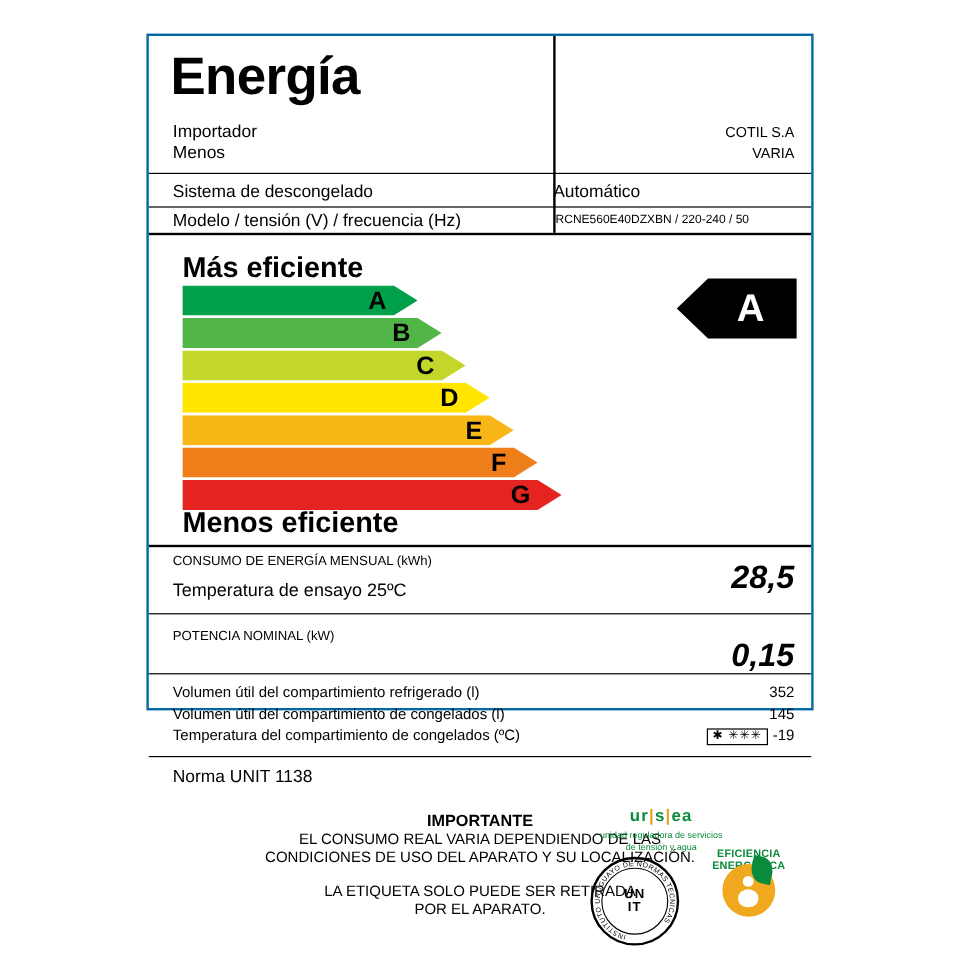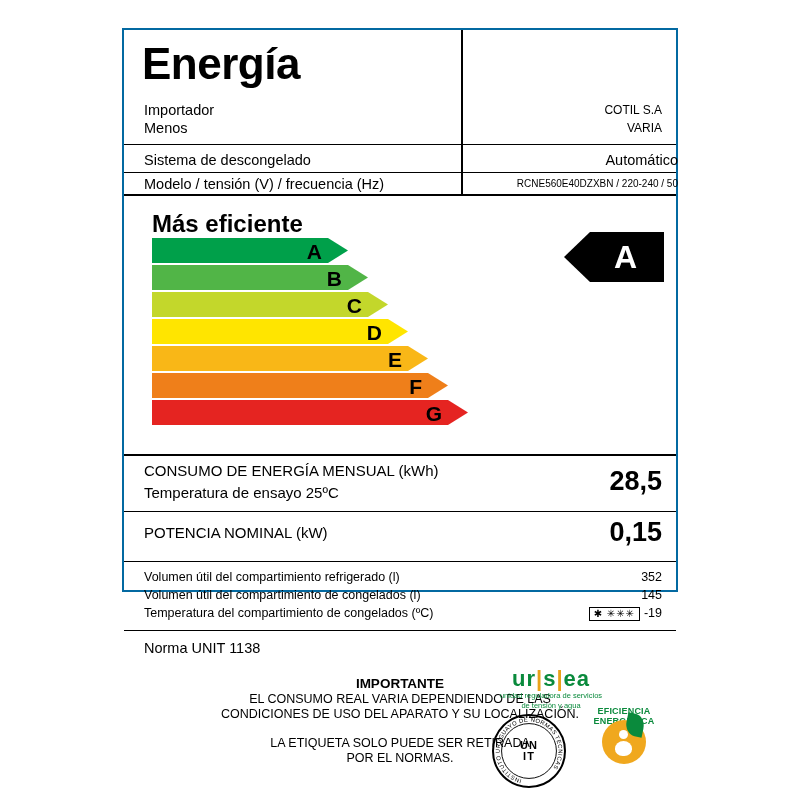--- a/index.html
+++ b/index.html
@@ -59,21 +59,21 @@
   }
   .hdr-right {
     position: absolute;
     font-size: 12px;
     line-height: 17px;
     text-align: left;
   }
   .hdr-right-c {
     position: absolute;
     font-size: 14.5px;
-    text-align: right;
+    text-align: left;
   }
 
   
   .scale-title {
     position: absolute;
     left: 28px;
     font-size: 24px;
     font-weight: bold;
   }
   .arrow {
@@ -103,32 +103,33 @@
     transform: translateY(-50%);
     color: #fff;
     font-size: 32px;
     font-weight: bold;
   }
 
   
   .row-label {
     position: absolute;
     left: 20px;
-    font-size: 15px;
+    font-size: 11px;
   }
   .row-sub {
     position: absolute;
     left: 20px;
     font-size: 15px;
   }
   .row-value {
     position: absolute;
     right: 14px;
     font-size: 27px;
     font-weight: bold;
+    font-style: italic;
   }
 
   
   .small-label {
     position: absolute;
     left: 20px;
     font-size: 12.5px;
   }
   .small-value {
     position: absolute;
@@ -170,21 +171,21 @@
 
   
   .ursea {
     position: absolute;
     left: 372px;
     top: 638px;
     width: 110px;
     text-align: center;
   }
   .ursea-word {
-    font-size: 22px;
+    font-size: 14px;
     font-weight: bold;
     color: #0a8a3c;
     letter-spacing: 1px;
     line-height: 22px;
   }
   .ursea-word .sep { color: #e9a21a; }
   .ursea-sub {
     font-size: 7.5px;
     color: #0a8a3c;
     line-height: 9px;
@@ -319,38 +320,39 @@
           <polygon points="0,0 256,0 276,12.5 256,25 0,25" fill="#f9b717"></polygon>
         </svg><span class="letter">E</span></div>
       <div class="arrow" style="left: 28px; top: 343px; width: 296px;"><svg width="296" height="25" viewBox="0 0 296 25">
           <polygon points="0,0 276,0 296,12.5 276,25 0,25" fill="#ef7f1a"></polygon>
         </svg><span class="letter">F</span></div>
       <div class="arrow" style="left: 28px; top: 370px; width: 316px;"><svg width="316" height="25" viewBox="0 0 316 25">
           <polygon points="0,0 296,0 316,12.5 296,25 0,25" fill="#e52421"></polygon>
         </svg><span class="letter">G</span></div>
     </div>
 
+  <div class="scale-title" style="top:392px">Menos eficiente</div>
 
   <div class="bigarrow" style="left:440px; top:200px">
     <svg width="100" height="54" viewBox="0 0 100 54" xmlns="http://www.w3.org/2000/svg">
       <polygon points="0,27 26,2 100,2 100,52 26,52" fill="#000000"></polygon>
     </svg>
     <span class="bletter">A</span>
   </div>
 
   <div class="hdiv" style="top:424px"></div>
 
   <div class="row-label" style="top:432px">CONSUMO DE ENERGÍA MENSUAL (kWh)</div>
   <div class="row-sub" style="top:454px">Temperatura de ensayo 25ºC</div>
   <div class="row-value" style="top:436px">28,5</div>
 
   <div class="hdiv thin" style="top:481px"></div>
 
   <div class="row-label" style="top:494px">POTENCIA NOMINAL (kW)</div>
-  <div class="row-value" style="top:487px">0,15</div>
+  <div class="row-value" style="top:501px">0,15</div>
 
   <div class="hdiv thin" style="top:531px"></div>
 
   <div class="small-label" style="top:540px">Volumen útil del compartimiento refrigerado (l)</div>
   <div class="small-value" style="top:540px">352</div>
 
   <div class="small-label" style="top:558px">Volumen útil del compartimiento de congelados (l)</div>
   <div class="small-value" style="top:558px">145</div>
 
   <div class="small-label" style="top:576px">Temperatura del compartimiento de congelados (ºC)</div>
@@ -358,21 +360,21 @@
   <div class="small-value" style="top:576px">-19</div>
 
   <div class="hdiv thin" style="top:600px"></div>
 
   <div class="norma" style="top:610px">Norma UNIT 1138</div>
 
   <div class="important-title" style="top:646px">IMPORTANTE</div>
   <div class="important-text" style="top:662px">EL CONSUMO REAL VARIA DEPENDIENDO DE LAS</div>
   <div class="important-text" style="top:677px">CONDICIONES DE USO DEL APARATO Y SU LOCALIZACIÓN.</div>
   <div class="important-text" style="top:706px">LA ETIQUETA SOLO PUEDE SER RETIRADA</div>
-  <div class="important-text" style="top:721px">POR EL NORMAS.</div>
+  <div class="important-text" style="top:721px">POR EL APARATO.</div>
 
   <div class="ursea">
     <div class="ursea-word"><span>ur</span><span class="sep">|</span><span>s</span><span class="sep">|</span><span>ea</span></div>
     <div class="ursea-sub">unidad reguladora de servicios</div>
     <div class="ursea-sub">de tensión y agua</div>
   </div>
 
   <div class="unit-seal">
     <svg class="unit-ring-text" viewBox="0 0 74 74" xmlns="http://www.w3.org/2000/svg">
       <defs>

